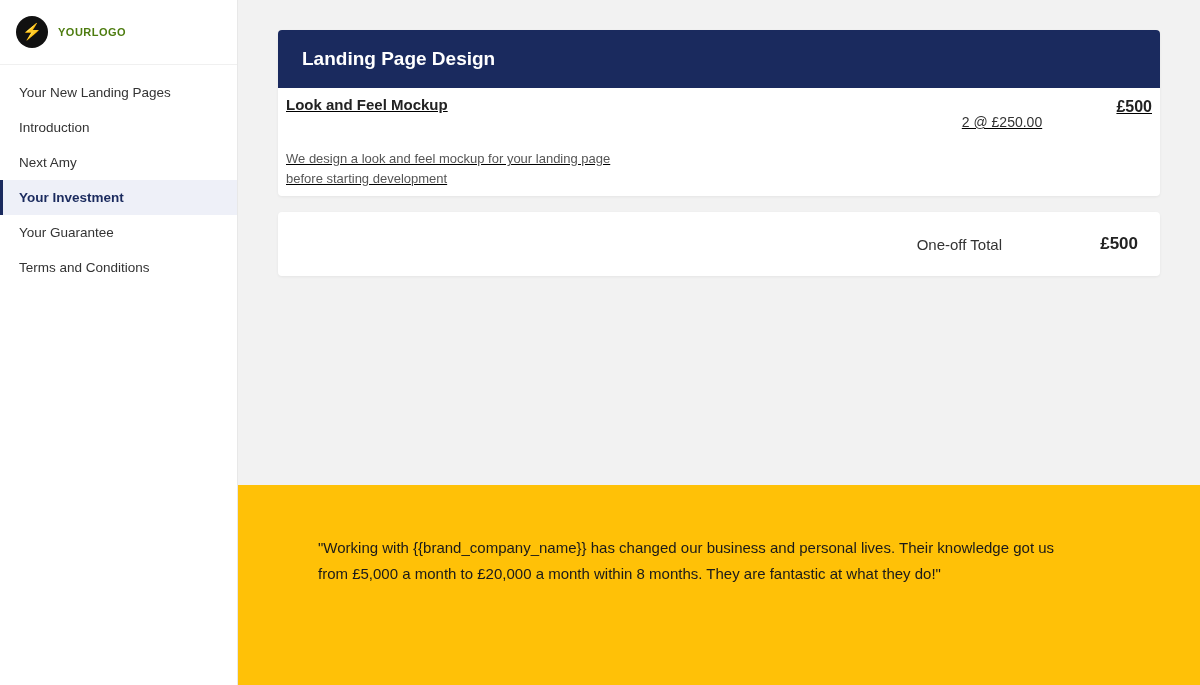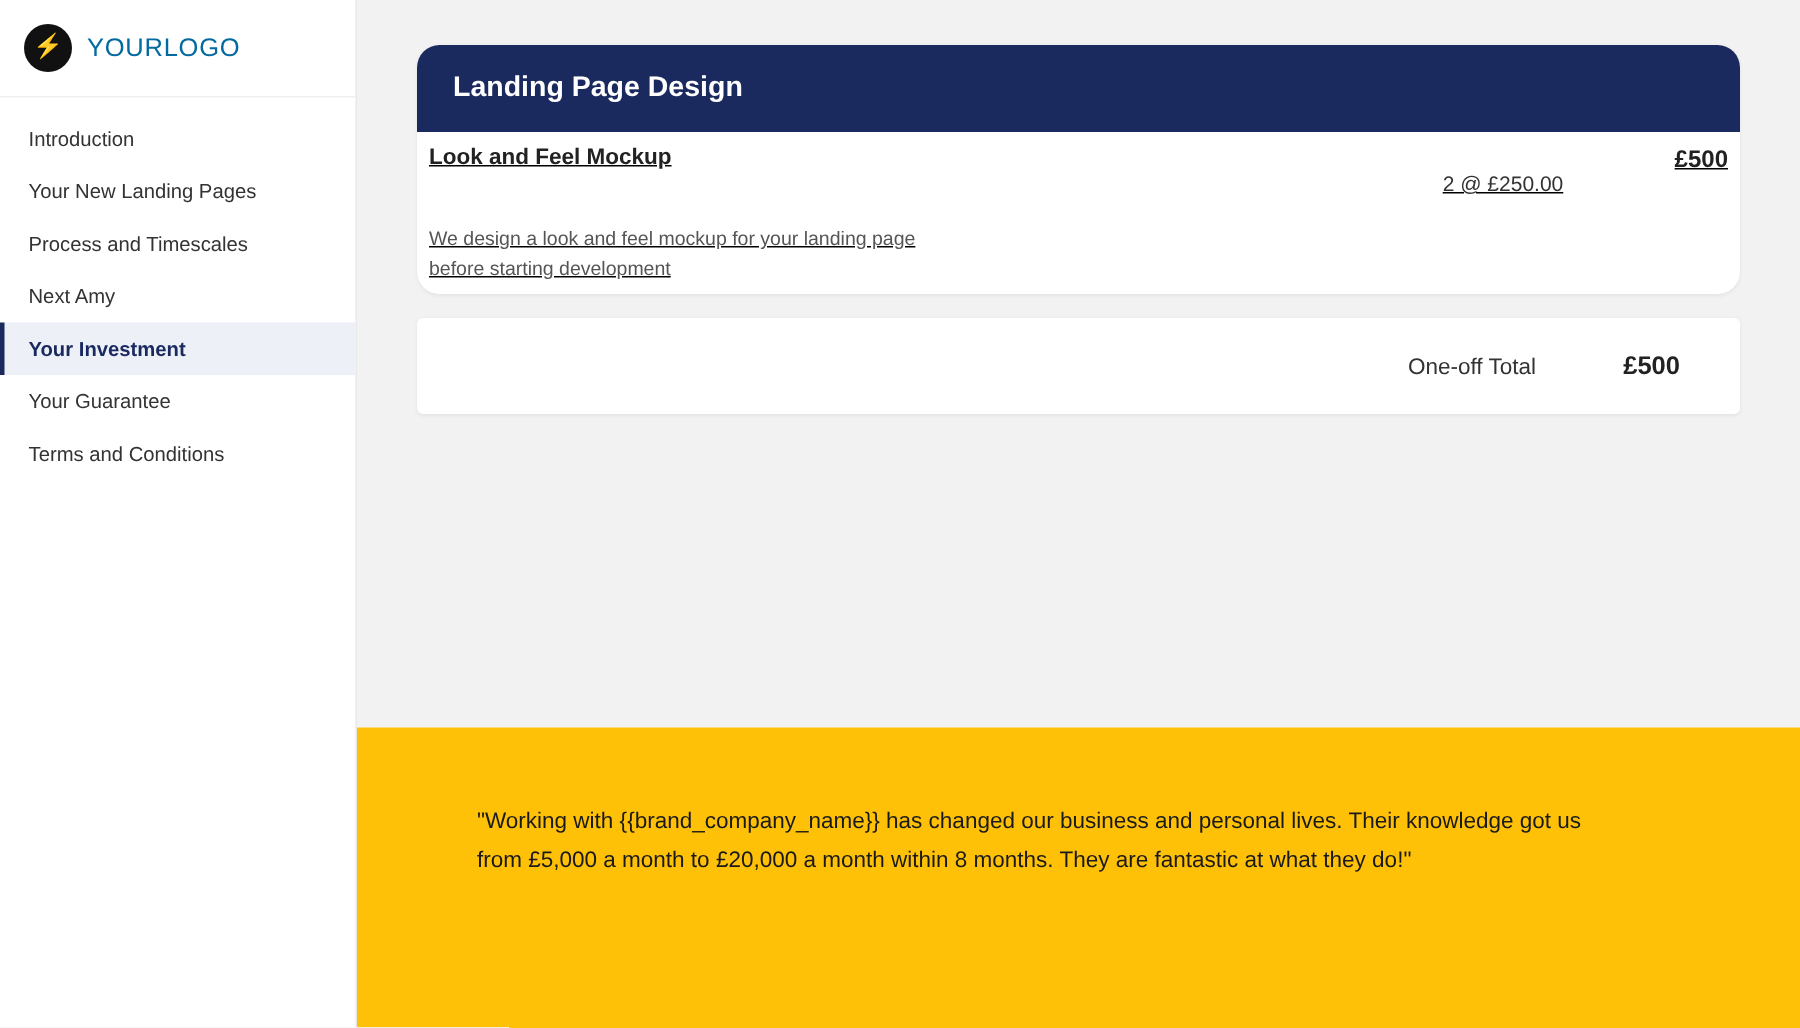--- a/index.html
+++ b/index.html
@@ -33,23 +33,23 @@
       justify-content: center;
       flex-shrink: 0;
     }
     .logo-icon span {
       color: #fff;
       font-size: 16px;
       font-weight: 900;
       line-height: 1;
     }
     .logo-text {
-      font-size: 17px;
-      font-weight: 400;
-      color: #0369a1;
+      font-size: 11px;
+      font-weight: 700;
+      color: #4d7c0f;
       letter-spacing: 0.5px;
       text-transform: uppercase;
     }
 
     nav {
       display: flex;
       flex-direction: column;
       padding-top: 10px;
     }
     .nav-item {
@@ -75,21 +75,21 @@
     }
 
     #content-area {
       background: #f2f2f2;
       padding: 30px 40px;
       flex: 1;
     }
 
     .card {
       background: #fff;
-      border-radius: 15px;
+      border-radius: 4px;
       margin-bottom: 16px;
       overflow: hidden;
       box-shadow: 0 1px 3px rgba(0,0,0,0.06);
     }
 
     .card-header {
       background: #1a2a5e;
       padding: 18px 24px;
     }
     .card-header-title {
@@ -138,25 +138,25 @@
       font-weight: 600;
       color: #222;
       width: 80px;
       text-align: right;
       padding-top: 2px;
     }
 
     .total-card {
       background: #fff;
       border-radius: 4px;
-      padding: 22px 40px;
+      padding: 22px 22px;
       display: flex;
       justify-content: flex-end;
       align-items: center;
-      gap: 36px;
+      gap: 76px;
       box-shadow: 0 1px 3px rgba(0,0,0,0.06);
     }
     .total-label {
       font-size: 15px;
       color: #333;
     }
     .total-value {
       font-size: 17px;
       font-weight: 700;
       color: #222;
@@ -188,23 +188,22 @@
 
 <aside id="sidebar">
   <div id="logo-area">
     <div class="logo-icon">
       <span>⚡</span>
     </div>
     <span class="logo-text">YOURLOGO</span>
   </div>
   <nav>
 
-  <div class="nav-item">Introduction</div>
-      <div class="nav-item">Your New Landing Pages</div>
-      <div class="nav-item">Process and Timescales</div>
+  <div class="nav-item">Your New Landing Pages</div>
+      <div class="nav-item">Introduction</div>
       <div class="nav-item">Next Amy</div>
       <div class="nav-item active">Your Investment</div>
       <div class="nav-item">Your Guarantee</div>
       <div class="nav-item">Terms and Conditions</div>
     </nav>
 </aside>
 
 <main id="main">
   <div id="content-area">
 

